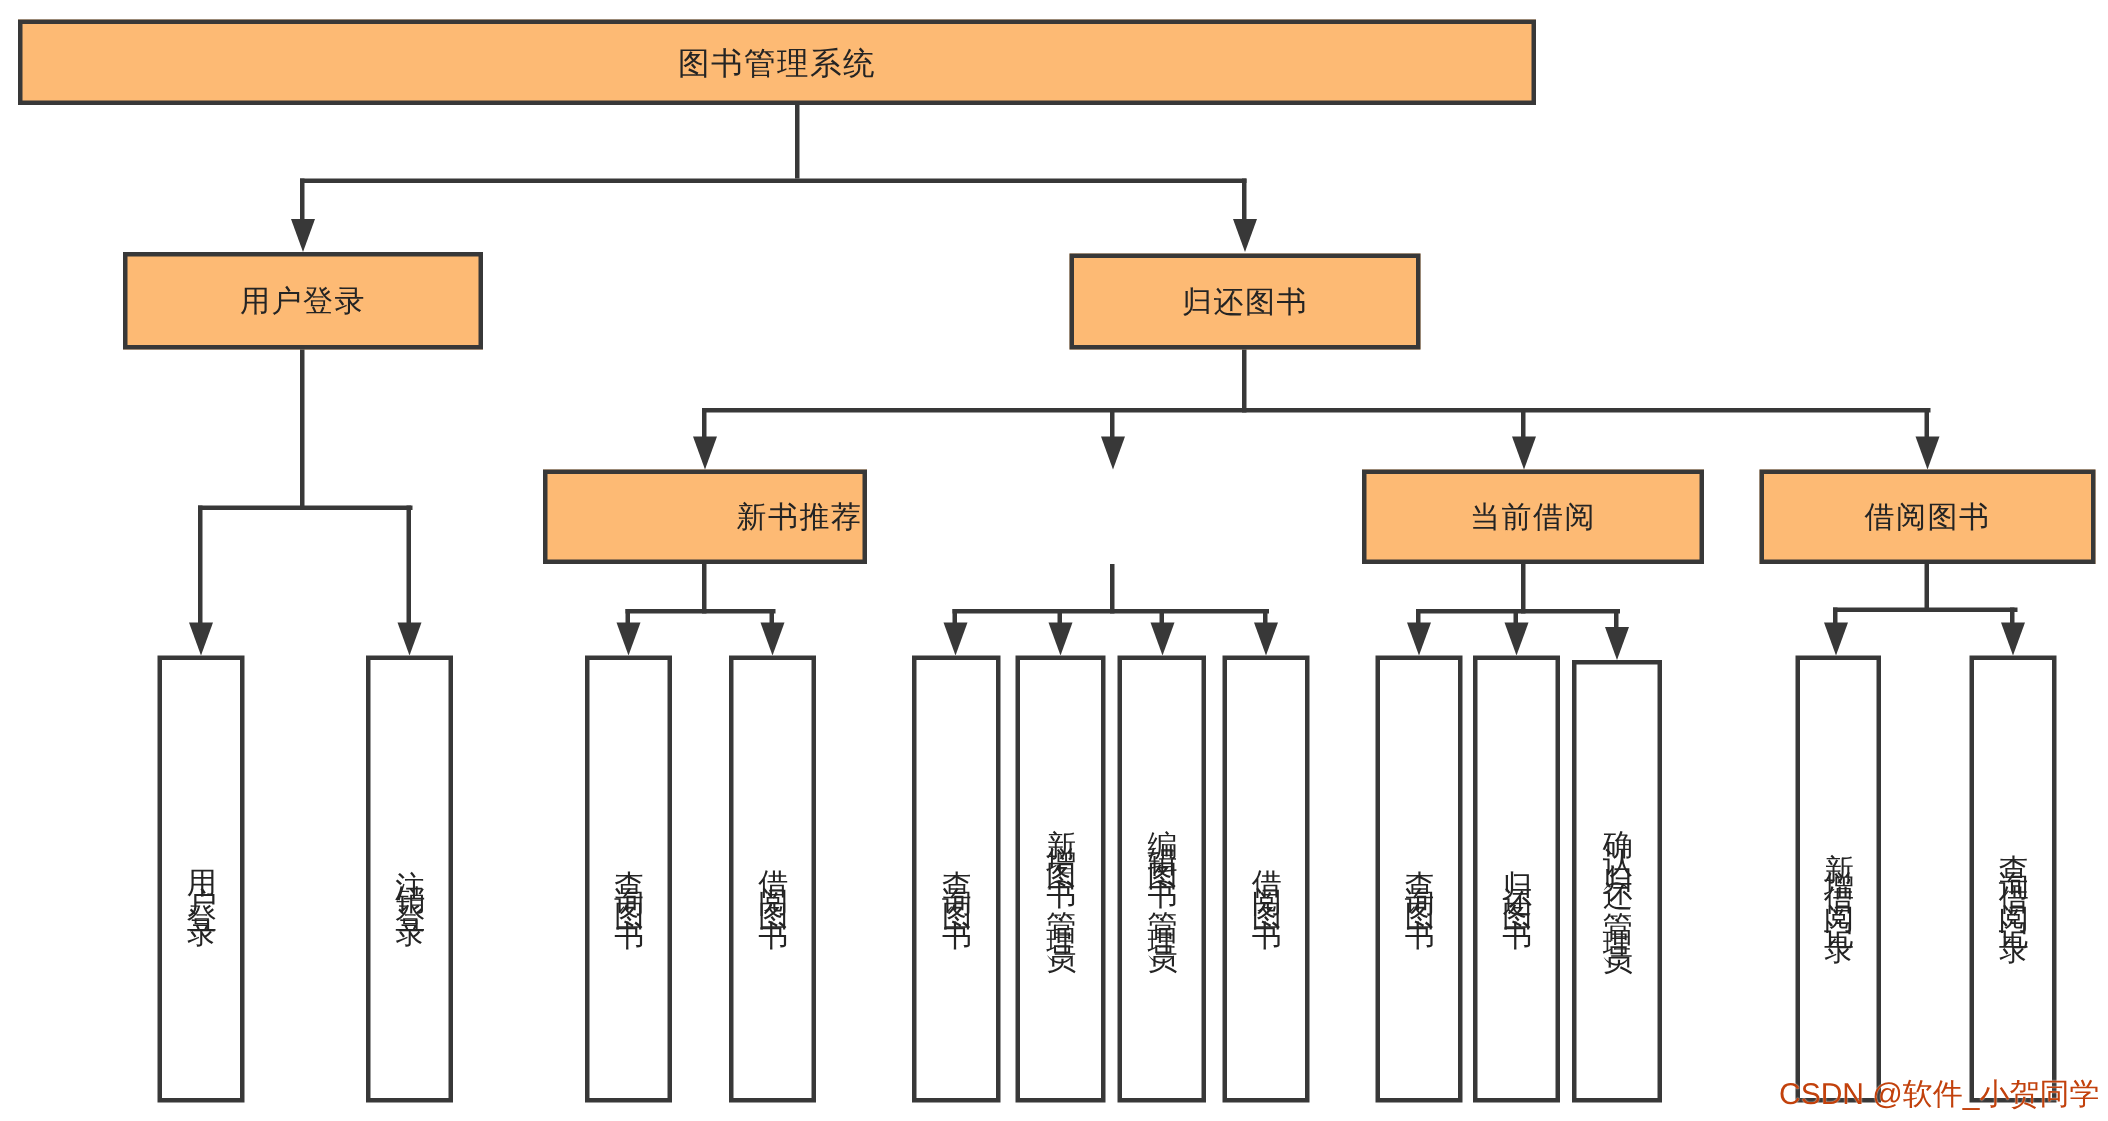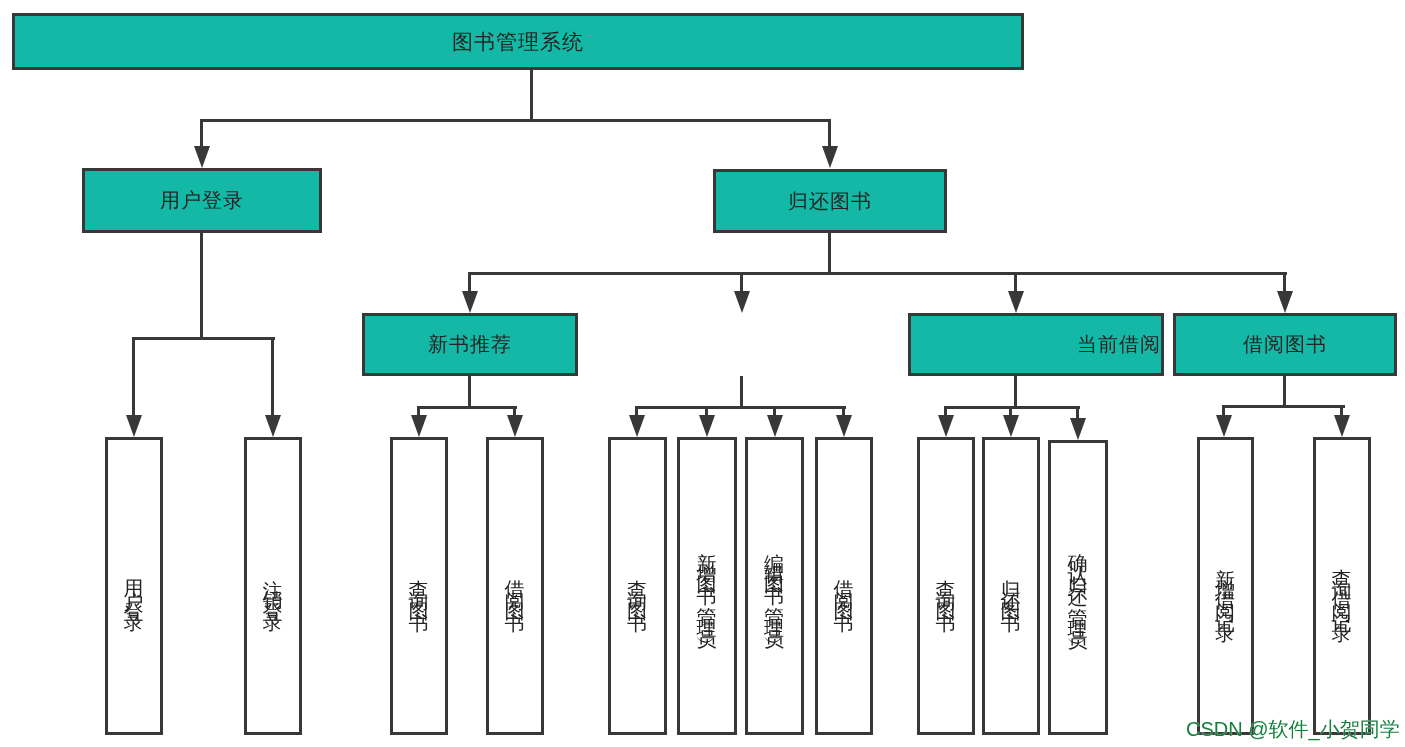--- a/index.html
+++ b/index.html
@@ -10,21 +10,21 @@
     background: #ffffff;
     font-family: "Liberation Sans", sans-serif;
     color: #222222;
     overflow: hidden;
   }
   
   .hbox {
     position: absolute;
     box-sizing: border-box;
     border: 3px solid #383838;
-    background: #14b8a6;
+    background: #fdba74;
     display: flex;
     align-items: center;
     justify-content: center;
     font-size: 20px;
     letter-spacing: 1px;
     color: #242424;
   }
   .hbox.root { font-size: 21px; }
   
   .vbox {
@@ -54,21 +54,21 @@
     width: 0; height: 0;
     border-left: 8px solid transparent;
     border-right: 8px solid transparent;
     border-top: 22px solid #383838;
   }
   .watermark {
     position: absolute;
     left: 1186px;
     top: 716px;
     font-size: 20px;
-    color: #15803d;
+    color: #c2410c;
     text-shadow: 0 0 1px #ffffff;
     white-space: nowrap;
     z-index: 5;
   }
 </style>
 </head>
 <body>
 
 <div class="canvas">
 
@@ -108,24 +108,24 @@
   <div class="hl" style="left:468px; top:272px; width:819px;"></div>
   <div class="vl" style="left:468px; top:272px; height:21px;"></div>
   <div class="ah" style="left:462px; top:291px;"></div>
   <div class="vl" style="left:740px; top:272px; height:21px;"></div>
   <div class="ah" style="left:734px; top:291px;"></div>
   <div class="vl" style="left:1014px; top:272px; height:21px;"></div>
   <div class="ah" style="left:1008px; top:291px;"></div>
   <div class="vl" style="left:1283px; top:272px; height:21px;"></div>
   <div class="ah" style="left:1277px; top:291px;"></div>
 
-  <div class="hbox" style="left:362px; top:313px; width:216px; height:63px;">
+  <div class="hbox" style="left:362px; top:313px; width:216px; height:63px;justify-content:flex-end;">
     <span>新书推荐</span>
   </div>
-  <div class="hbox" style="left:908px; top:313px; width:256px; height:63px;justify-content:flex-end;">
+  <div class="hbox" style="left:908px; top:313px; width:228px; height:63px;">
     <span>当前借阅</span>
   </div>
   <div class="hbox" style="left:1173px; top:313px; width:224px; height:63px;">
     <span>借阅图书</span>
   </div>
 
   <div class="vl" style="left:468px; top:376px; height:33px;"></div>
   <div class="hl" style="left:417px; top:406px; width:100px;"></div>
   <div class="vl" style="left:417px; top:406px; height:11px;"></div>
   <div class="ah" style="left:411px; top:415px;"></div>

